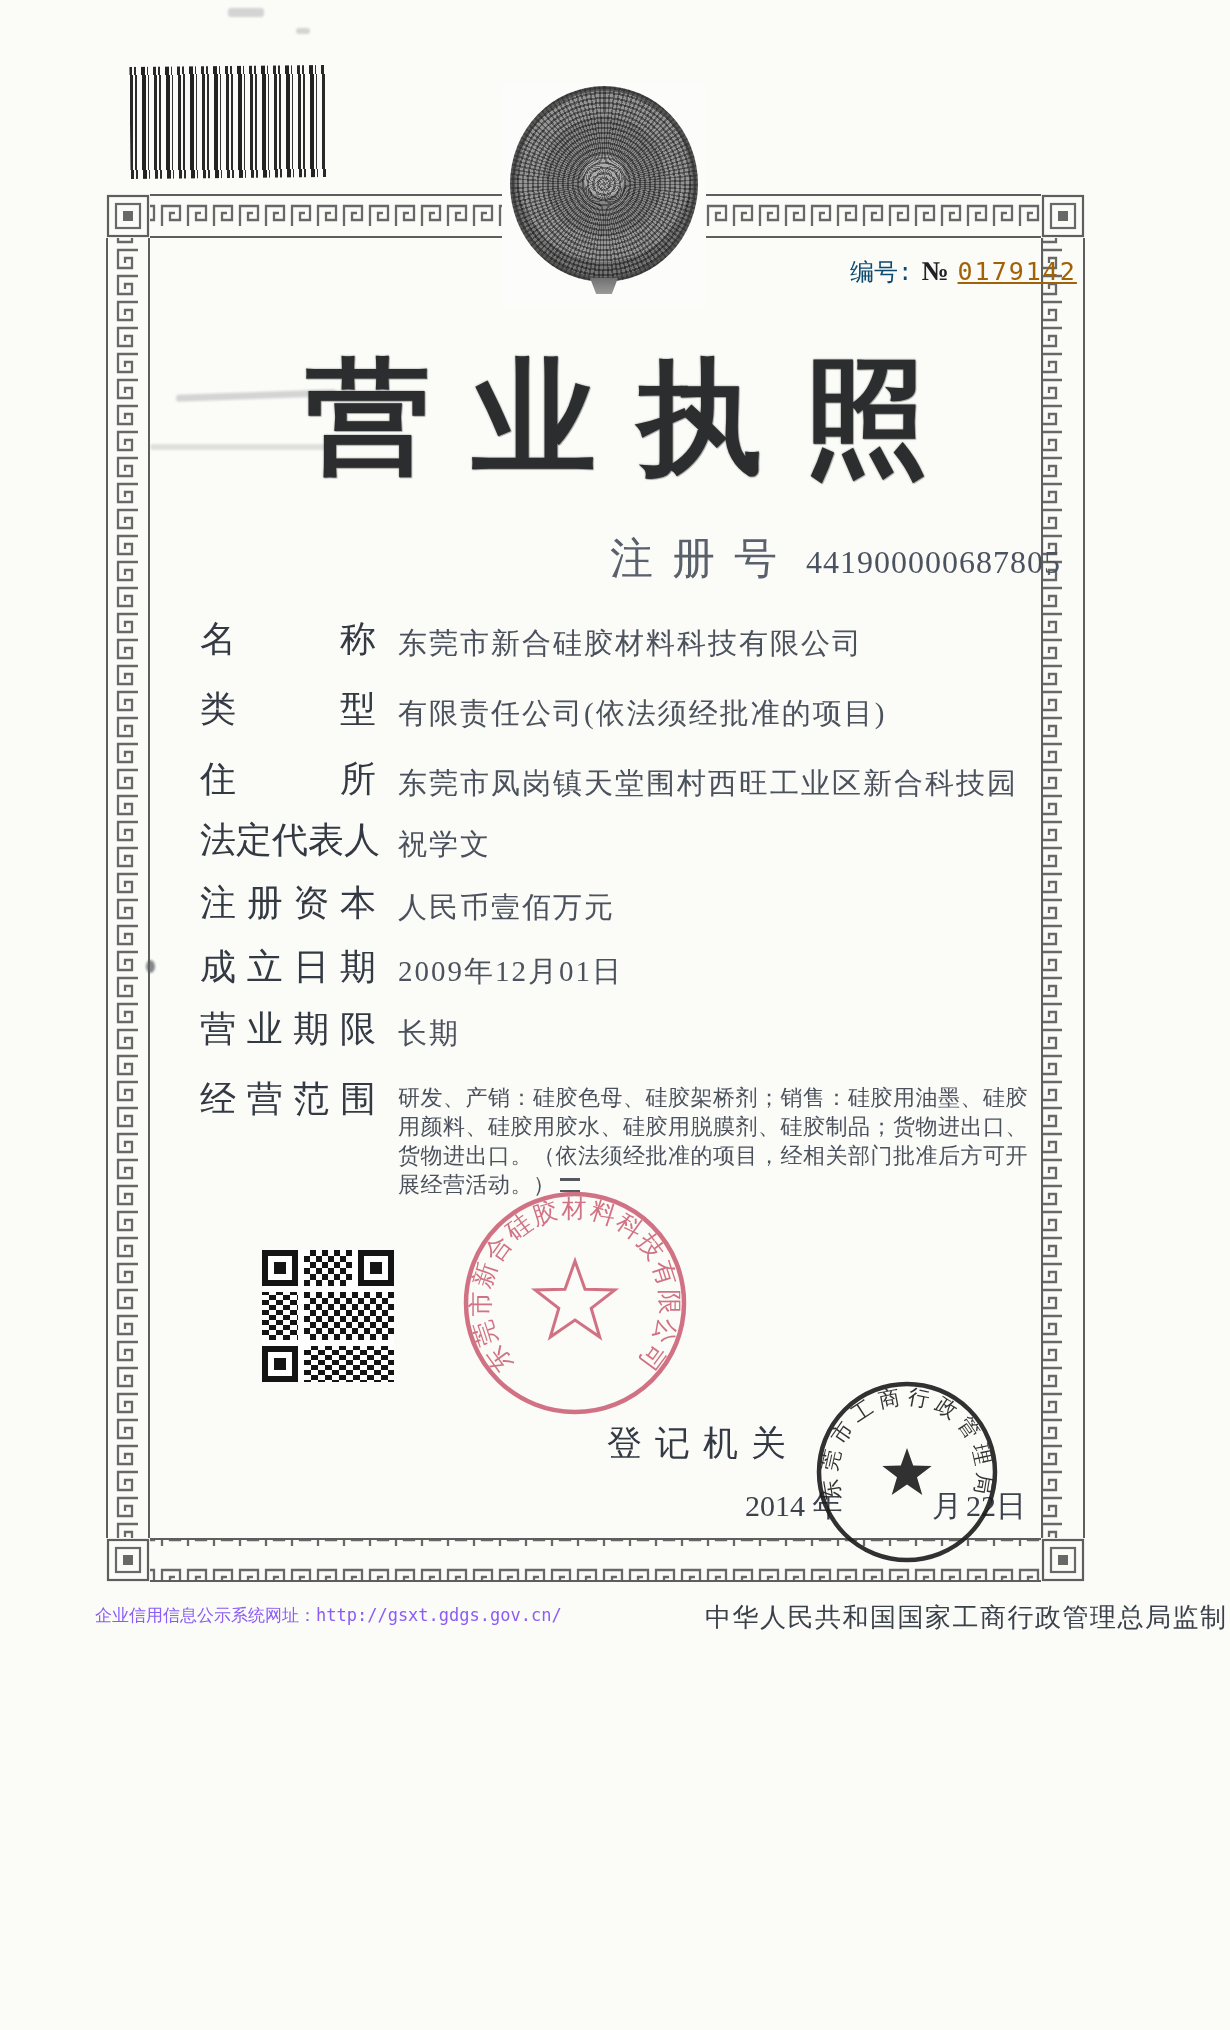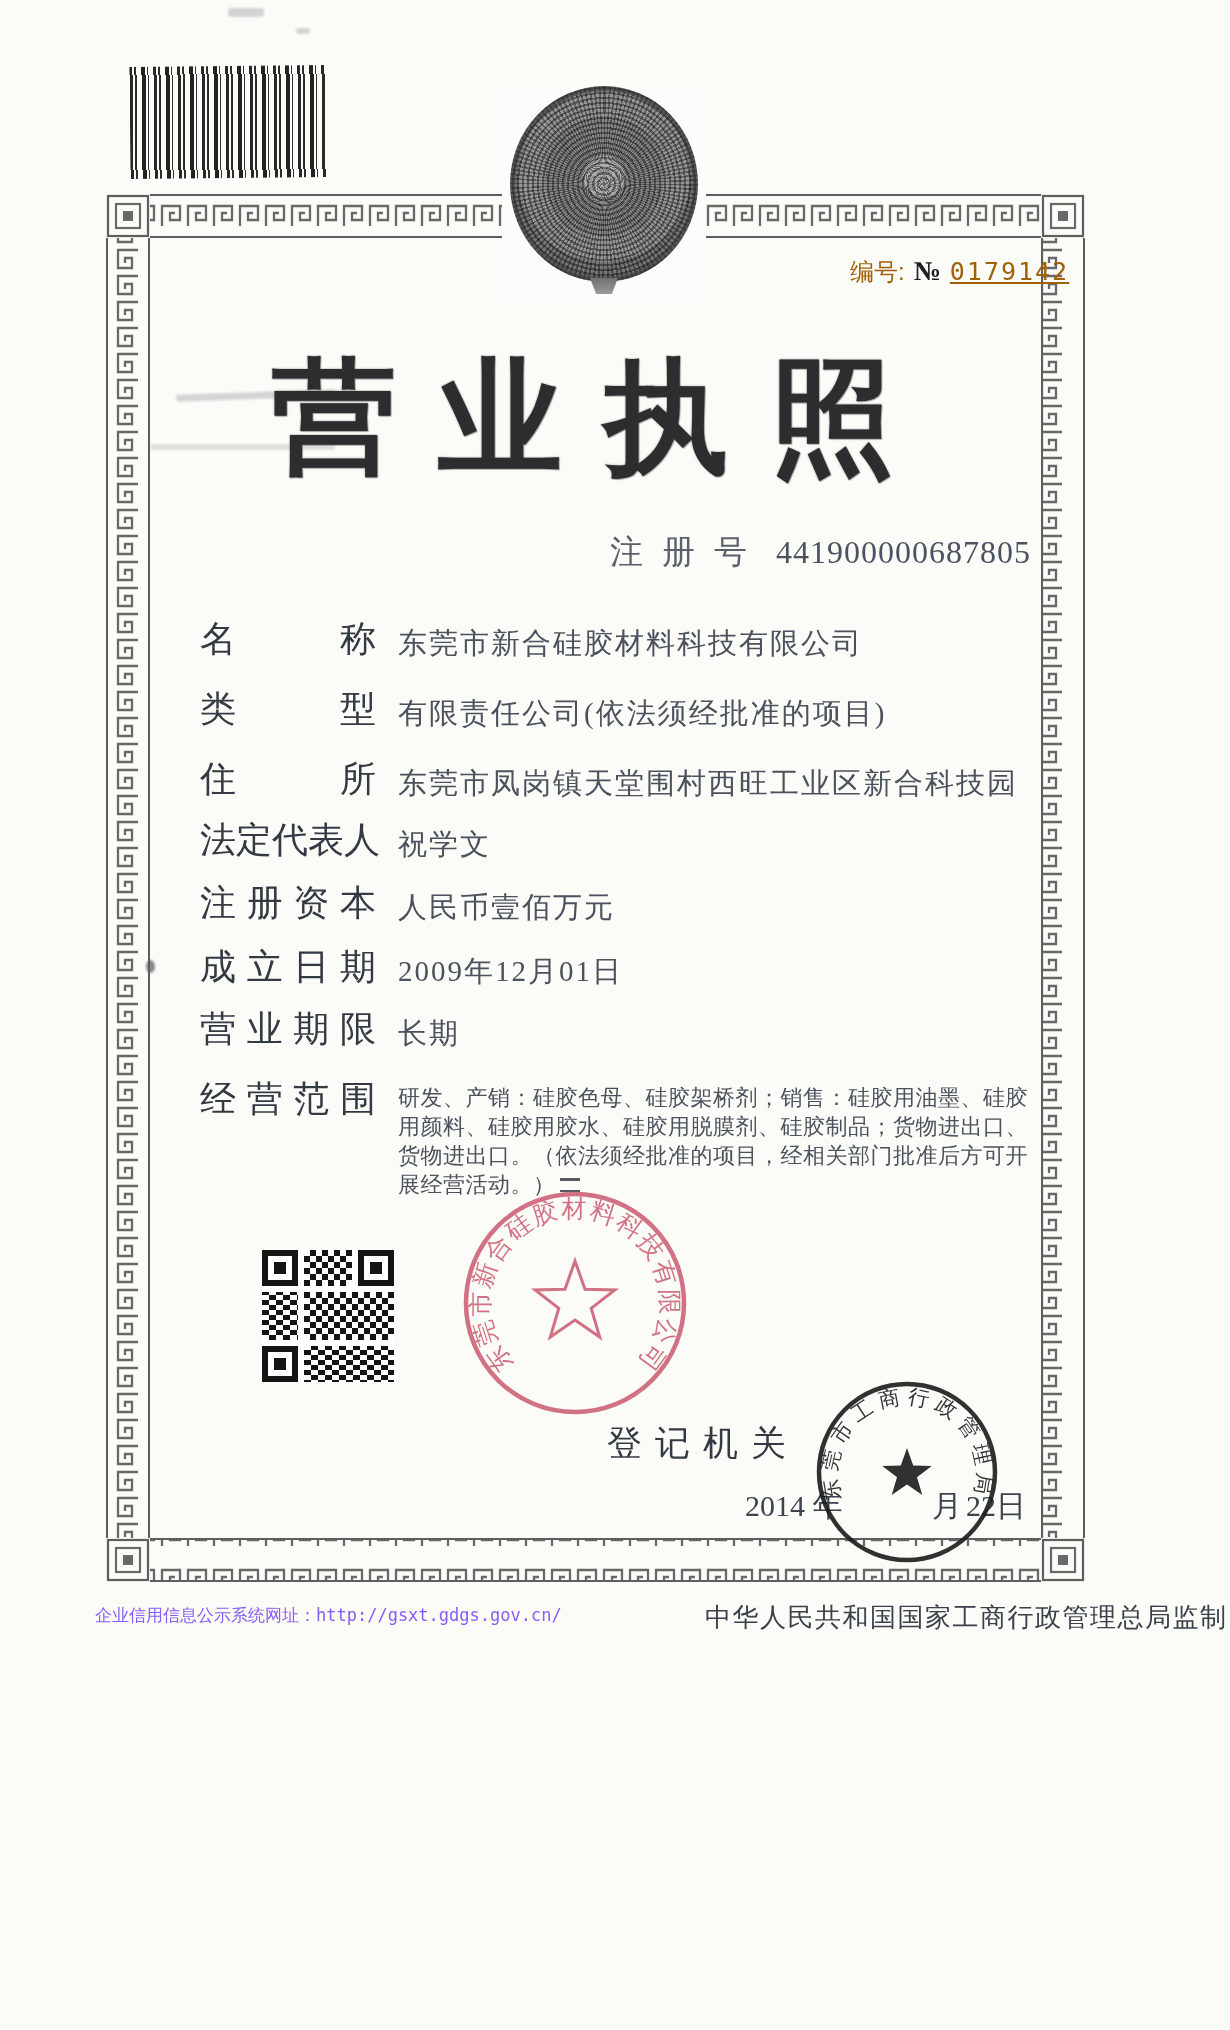--- a/index.html
+++ b/index.html
@@ -23,30 +23,30 @@
     background:linear-gradient(#707070,#9a9a9a);clip-path:polygon(0 0,100% 0,78% 100%,22% 100%);}
 
   
   .frame{position:absolute;left:106px;top:194px;z-index:1;}
 
   
   .smudge{position:absolute;background:rgba(110,112,120,.28);filter:blur(1px);border-radius:3px;}
 
   
   .serial{position:absolute;left:850px;top:256px;display:flex;align-items:baseline;gap:9px;z-index:4;}
-  .serial .lab{font-size:24px;color:#a16207;font-family:Liberation Sans, sans-serif;}
+  .serial .lab{font-size:24px;color:#0c4a6e;font-family:Liberation Mono, monospace;}
   .serial .nosym{font-size:27px;font-weight:bold;color:#1f2125;}
   .serial .num{font-size:25px;letter-spacing:2px;color:#a16207;font-family:"DejaVu Sans Mono",monospace;text-decoration:underline;}
 
-  .title{position:absolute;left:230px;top:336px;width:740px;text-align:left;z-index:4;
+  .title{position:absolute;left:230px;top:336px;width:740px;text-align:right;z-index:4;
     font-size:124px;font-weight:bold;letter-spacing:42px;padding-left:42px;box-sizing:border-box;
     color:#2c2d2e;text-shadow:0 0 2px rgba(20,20,20,.55), 1px 1px 0 rgba(40,40,40,.25);}
 
   .regline{position:absolute;left:610px;top:530px;display:flex;align-items:baseline;z-index:4;color:#5a616d;}
-  .regline .lab{font-size:33px;letter-spacing:19px;text-align:right;}
+  .regline .lab{font-size:43px;letter-spacing:19px;text-align:right;}
   .regline .num{font-size:32px;letter-spacing:1px;margin-left:10px;color:#4c5360;}
 
   
   .frow{position:absolute;left:200px;z-index:4;}
   .flabel{position:absolute;left:0;top:0;width:176px;display:flex;justify-content:space-between;
           font-size:36px;color:#343a43;font-weight:500;line-height:1.1;}
   .fvalue{position:absolute;left:198px;top:7px;width:660px;font-size:29px;letter-spacing:2px;
           color:#4b525d;line-height:1.15;white-space:nowrap;}
   .r1{top:620px;} .r2{top:690px;} .r3{top:760px;} .r4{top:821px;}
   .r5{top:884px;} .r6{top:948px;} .r7{top:1010px;} .r8{top:1080px;}

